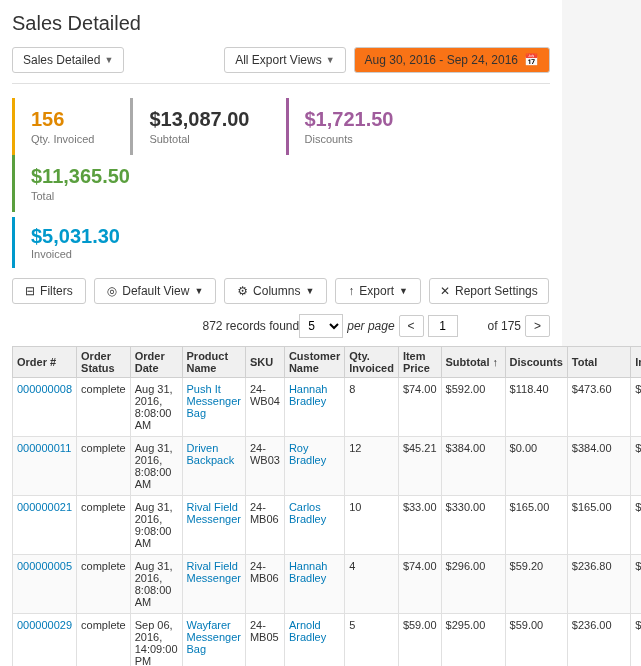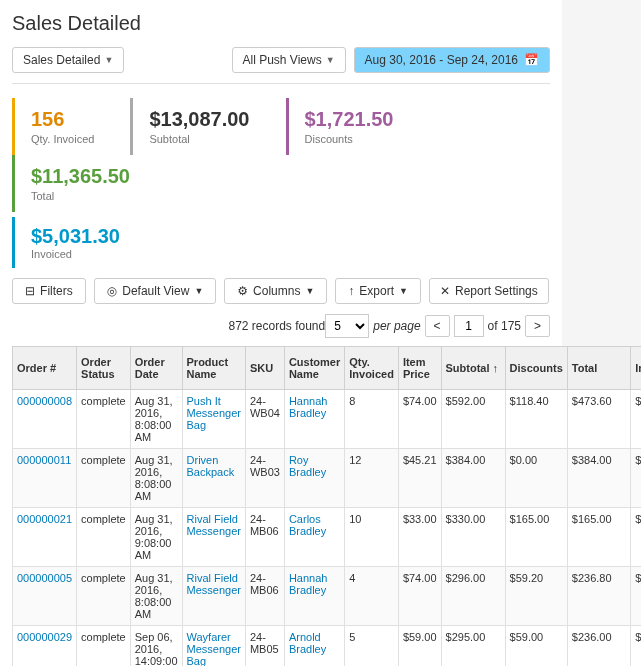--- a/index.html
+++ b/index.html
@@ -3,21 +3,21 @@
   <meta charset="utf-8">
   <style>
     * { box-sizing: border-box; margin: 0; padding: 0; }
     body { font-family: Arial, sans-serif; font-size: 12px; background: #f5f5f5; color: #333; }
     .page { background: #fff; width: 562px; min-height: 666px; padding: 12px; }
     .page-title { font-size: 20px; font-weight: normal; color: #333; margin-bottom: 12px; }
     .toolbar { display: flex; align-items: center; gap: 8px; margin-bottom: 14px; padding-bottom: 10px; border-bottom: 1px solid #e0e0e0; }
     .dropdown-btn { border: 1px solid #ccc; background: #fff; padding: 5px 10px; font-size: 12px; color: #333; cursor: pointer; display: flex; align-items: center; gap: 4px; border-radius: 3px; }
     .dropdown-btn .caret { font-size: 9px; color: #666; }
     .spacer { flex: 1; }
-    .date-range-btn { border: 1px solid #ccc; background: #7dd3fc; padding: 5px 10px; font-size: 12px; color: #333; cursor: pointer; display: flex; align-items: center; gap: 6px; border-radius: 3px; }
+    .date-range-btn { border: 1px solid #ccc; background: #f97316; padding: 5px 10px; font-size: 12px; color: #333; cursor: pointer; display: flex; align-items: center; gap: 6px; border-radius: 3px; }
     .stat-box { padding: 10px 16px; border-left: 3px solid #ccc; margin-right: 20px; }
     .stat-box.yellow { border-left-color: #f0a800; }
     .stat-box.gray { border-left-color: #aaa; }
     .stat-box.purple { border-left-color: #a05c9c; }
     .stat-box.green { border-left-color: #5a9f3e; }
     .stat-value { font-size: 20px; font-weight: bold; color: #333; }
     .stat-value.yellow { color: #e08800; }
     .stat-value.purple { color: #a05c9c; }
     .stat-value.green { color: #5a9f3e; }
     .stat-label { font-size: 11px; color: #777; margin-top: 2px; }
@@ -30,23 +30,23 @@
     .columns-btn { border: 1px solid #ccc; background: #fff; padding: 5px 12px; font-size: 12px; color: #333; cursor: pointer; display: flex; align-items: center; gap: 5px; border-radius: 3px; }
     .export-btn { border: 1px solid #ccc; background: #fff; padding: 5px 12px; font-size: 12px; color: #333; cursor: pointer; display: flex; align-items: center; gap: 5px; border-radius: 3px; }
     .report-settings-btn { border: 1px solid #ccc; background: #fff; padding: 5px 10px; font-size: 12px; color: #333; cursor: pointer; display: flex; align-items: center; gap: 5px; border-radius: 3px; }
     .records-row { display: flex; align-items: center; margin-bottom: 8px; }
     .records-found { font-size: 12px; color: #333; flex: 1; text-align: right; }
     .pagination { display: flex; align-items: center; gap: 4px; }
     .per-page-select { border: 1px solid #ccc; padding: 3px 4px; font-size: 12px; background: #fff; }
     .per-page-label { font-size: 12px; color: #333; font-style: italic; }
     .page-nav-btn { border: 1px solid #ccc; background: #fff; padding: 3px 8px; font-size: 12px; cursor: pointer; color: #333; border-radius: 2px; }
     .page-input { border: 1px solid #ccc; width: 30px; padding: 3px 4px; font-size: 12px; text-align: center; }
-    .of-pages { font-size: 12px; color: #333; }
+    .of-pages { font-size: 12px; color: #333; margin-left: 26px; }
     table { width: 100%; border-collapse: collapse; font-size: 11px; }
-    thead th { background: #f0f0f0; border: 1px solid #d0d0d0; padding: 9px 4px; text-align: left; font-weight: bold; color: #333; font-size: 11px; cursor: pointer; }
+    thead th { background: #f0f0f0; border: 1px solid #d0d0d0; padding: 3px 4px; text-align: left; font-weight: bold; color: #333; font-size: 11px; cursor: pointer; }
     tbody td { border: 1px solid #e0e0e0; padding: 5px 4px; vertical-align: top; color: #333; }
     tbody tr:nth-child(even) { background: #fafafa; }
     tbody tr:nth-child(odd) { background: #fff; }
     .link-text { color: #007ab8; cursor: pointer; text-align: center; }
     tfoot td { border: 1px solid #d0d0d0; padding: 5px 4px; background: #f0f0f0; font-weight: bold; font-size: 11px; }
     .stats-section { display: flex; flex-wrap: wrap; margin-bottom: 5px; }
   </style>
 </head>
 <body>
 
@@ -54,21 +54,21 @@
 
   <h1 class="page-title">Sales Detailed</h1>
 
   <div class="toolbar">
     <button class="dropdown-btn">
       <span>Sales Detailed</span>
       <span class="caret">▼</span>
     </button>
     <div class="spacer"></div>
     <button class="dropdown-btn">
-      <span>All Push Views</span>
+      <span>All Export Views</span>
       <span class="caret">▼</span>
     </button>
     <button class="date-range-btn">
       <span>Aug 30, 2016  -  Sep 24, 2016</span>
       <span>📅</span>
     </button>
   </div>
 
   <div class="stats-section">
     <div class="stat-box yellow">

